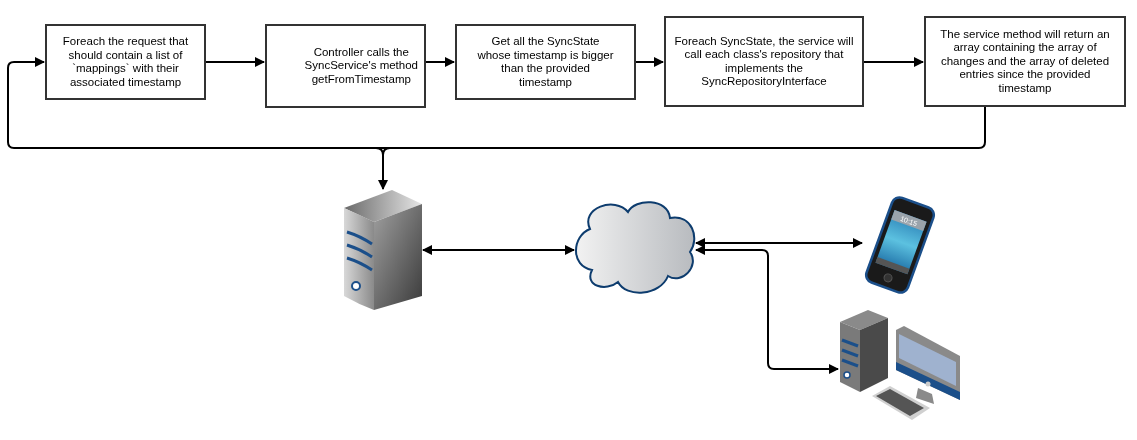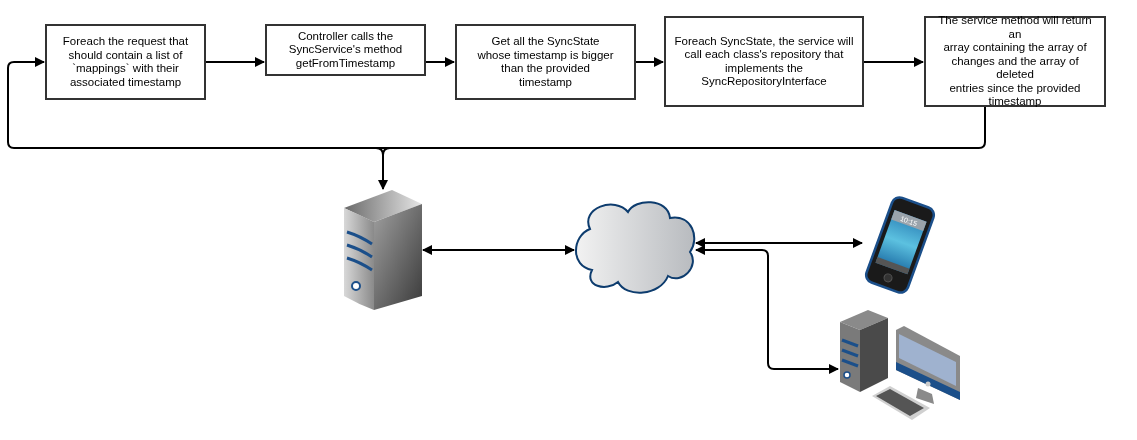--- a/index.html
+++ b/index.html
@@ -105,36 +105,36 @@
     <path d="M876,396 L890,389 L924,408 L910,416 Z" fill="#555"></path>
   </g>
 </svg>
 
 <div class="box" style="left:45px;top:24px;width:161px;height:76px;">
   <span>Foreach the request that
 should contain a list of
 `mappings` with their
 associated timestamp</span>
 </div>
-<div class="box" style="left:265px;top:24px;width:161px;height:52px;">
+<div class="box" style="left:265px;top:24px;width:161px;height:84px;justify-content:flex-end;">
   <span>Controller calls the
 SyncService's method
 getFromTimestamp</span>
 </div>
 <div class="box" style="left:455px;top:24px;width:181px;height:76px;">
   <span>Get all the SyncState
 whose timestamp is bigger
 than the provided
 timestamp</span>
 </div>
 <div class="box" style="left:664px;top:16px;width:200px;height:91px;">
   <span>Foreach SyncState, the service will
 call each class's repository that
 implements the
 SyncRepositoryInterface</span>
 </div>
-<div class="box" style="left:924px;top:16px;width:182px;height:91px;">
+<div class="box" style="left:924px;top:16px;width:202px;height:91px;">
   <span>The service method will return an
 array containing the array of
 changes and the array of deleted
 entries since the provided
 timestamp</span>
 </div>
 
 </body></html>

